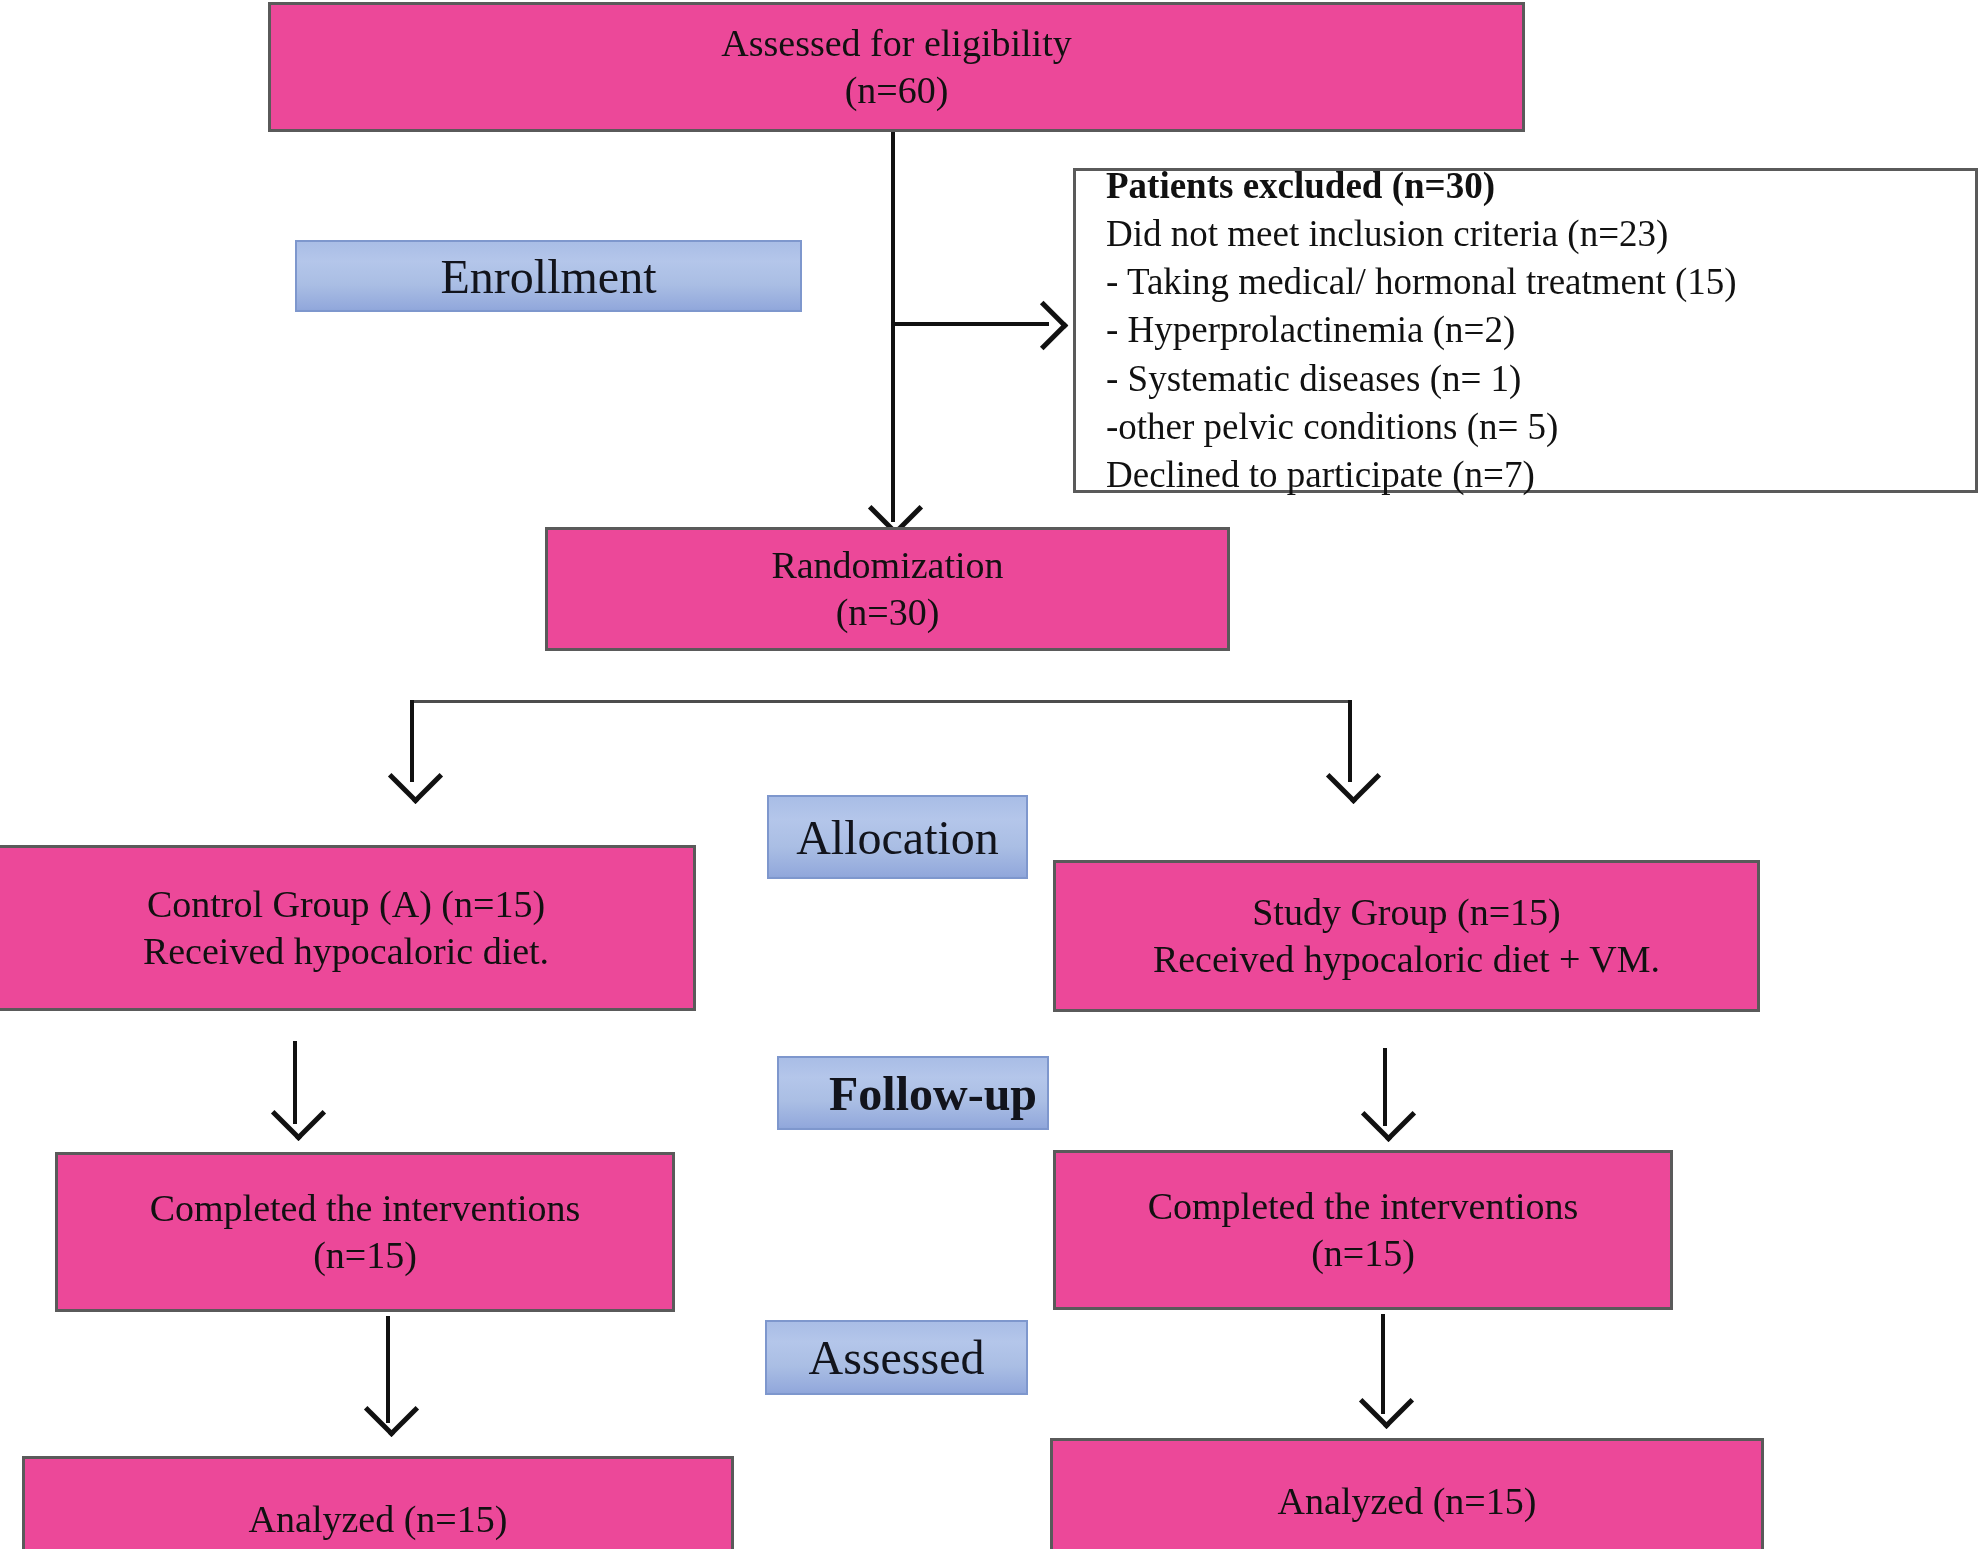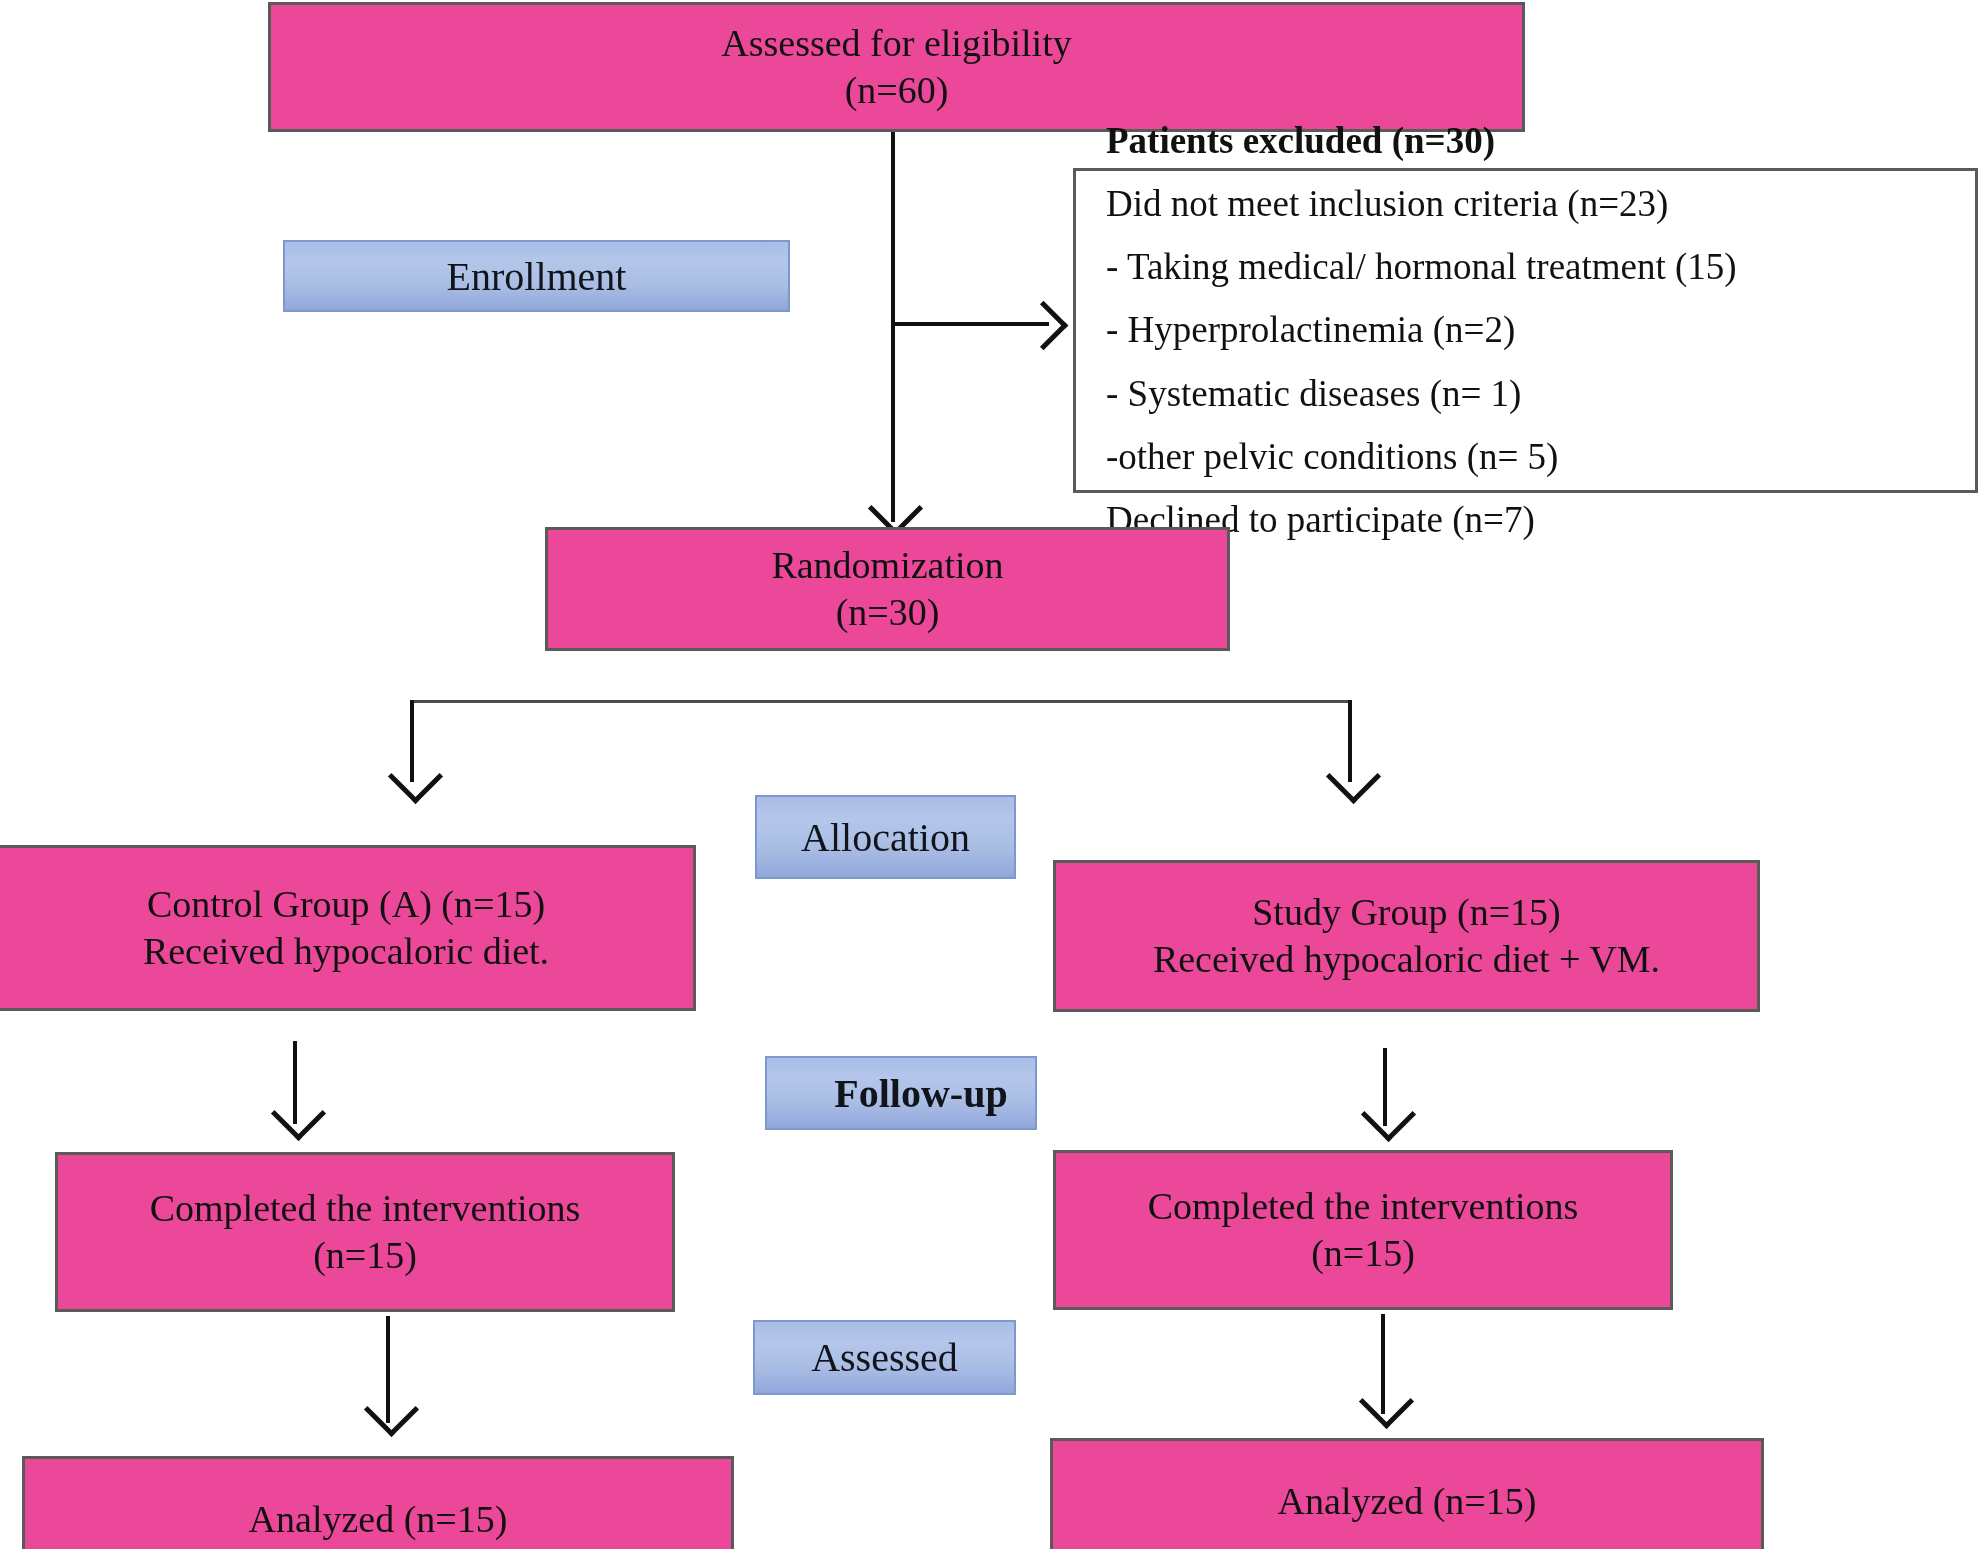--- a/index.html
+++ b/index.html
@@ -42,42 +42,42 @@
     background: #ffffff;
     border: 3px solid #5a5a5a;
     display: flex;
     flex-direction: column;
     justify-content: center;
     align-items: flex-start;
     padding: 8px 0 8px 30px;
     color: #111111;
     font-size: 37px;
     line-height: 1.30;
-    gap: 15px;
   }
   .listbox .line { display: block; white-space: nowrap; }
   .listbox .line.bold { font-weight: bold; }
 
   
   .stage {
     position: absolute;
     box-sizing: border-box;
     border: 2px solid #7e97cd;
     background: linear-gradient(to bottom,
                 #a9bde6 0%,
                 #b4c6ea 28%,
                 #aabee4 62%,
                 #93a9dc 97%,
                 #8fa6da 100%);
     display: flex;
     align-items: center;
     justify-content: center;
     color: #12141c;
-    font-size: 40px;
+    font-size: 48px;
     white-space: nowrap;
+    margin-left: 12px;
   }
   .stage.bold { font-weight: bold; }
 
   
   .vline {
     position: absolute;
     background: #111111;
     width: 4px;
   }
   .hline {

